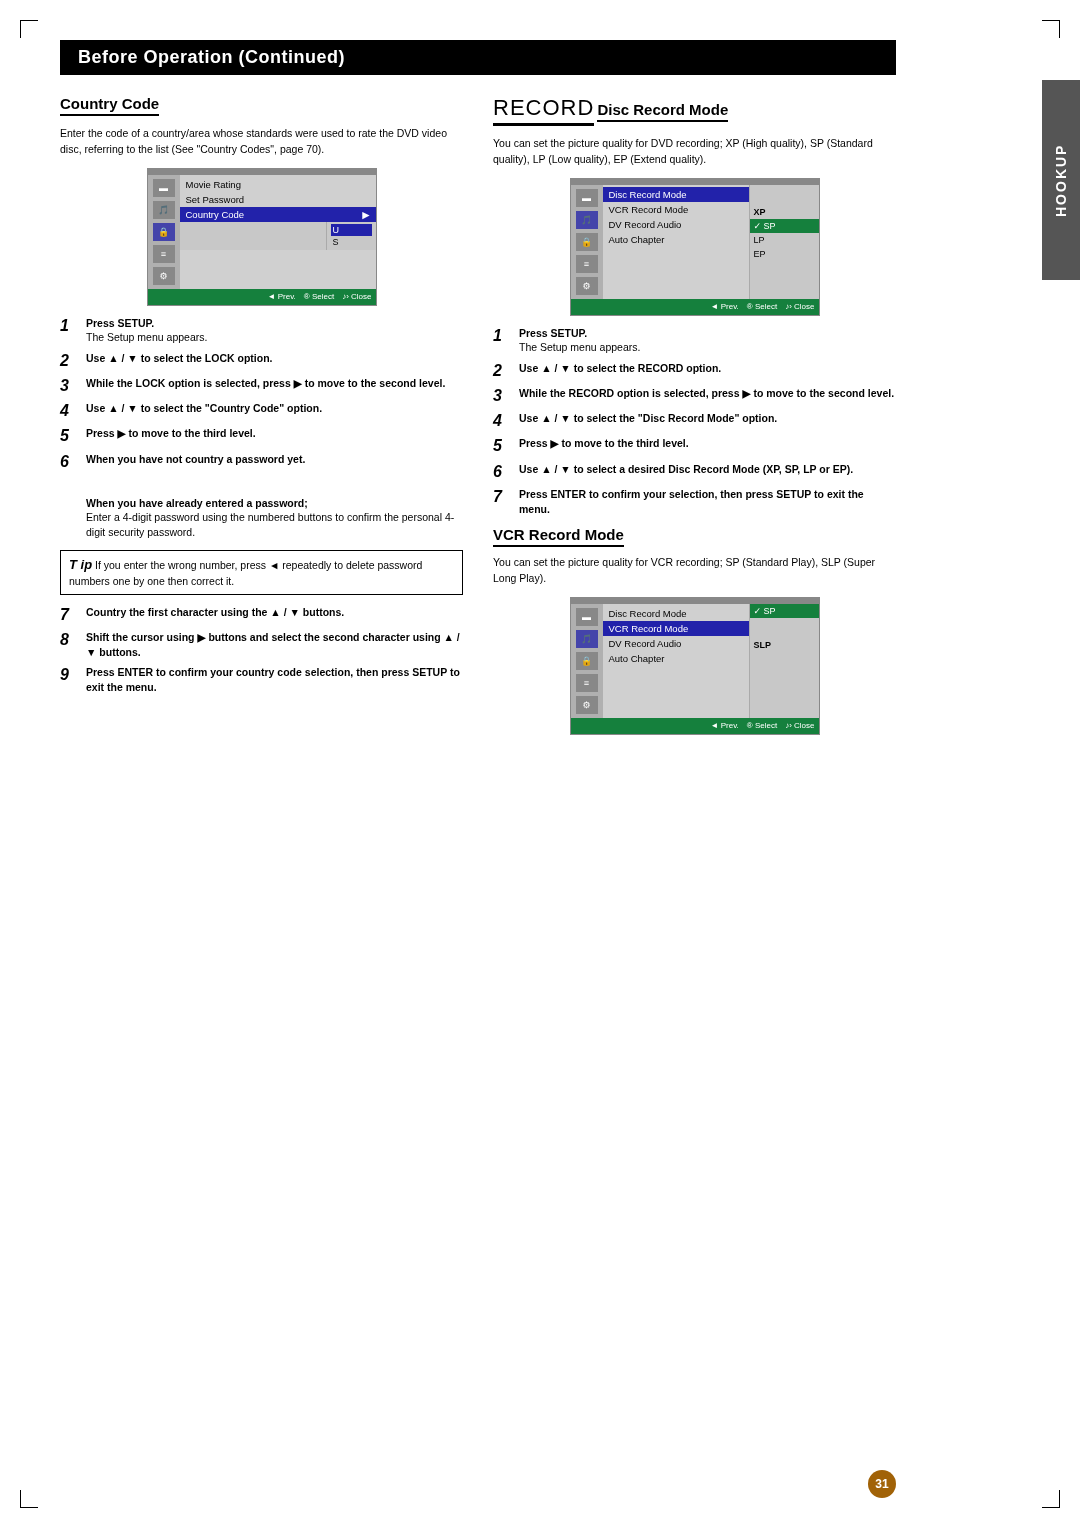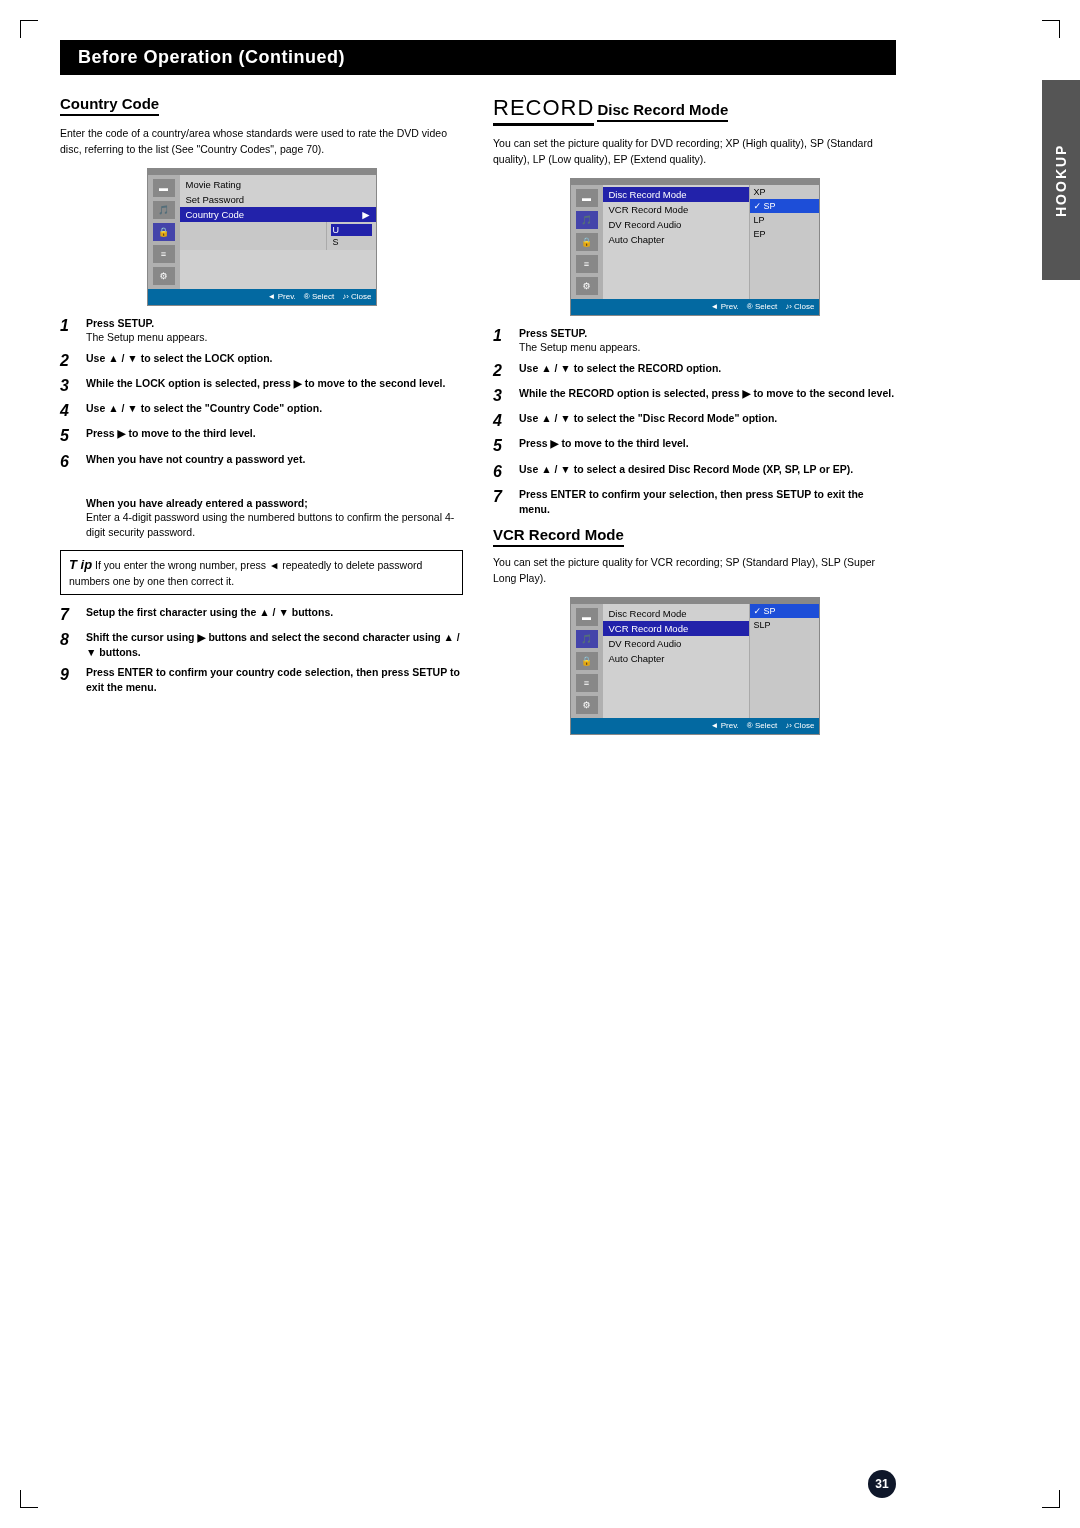--- a/index.html
+++ b/index.html
@@ -183,21 +183,21 @@
     }
     .menu-sub-item {
       padding: 1px 2px;
       font-size: 9px;
     }
     .menu-sub-item.selected-sub {
       background: #2222aa;
       color: #fff;
     }
     .menu-bottom-bar {
-      background: #0369a1;
+      background: #15803d;
       height: 5px;
       display: flex;
       align-items: center;
       justify-content: flex-end;
       padding: 0 4px;
       gap: 8px;
       font-size: 8px;
       color: #fff;
       height: 16px;
     }
@@ -245,21 +245,21 @@
       font-style: italic;
       font-size: 13px;
       display: inline;
     }
 
     
     .page-number {
       position: absolute;
       bottom: 30px;
       right: 60px;
-      background: #0f172a;
+      background: #a16207;
       color: #fff;
       border-radius: 50%;
       width: 28px;
       height: 28px;
       display: flex;
       align-items: center;
       justify-content: center;
       font-size: 12px;
       font-weight: bold;
     }
@@ -268,25 +268,26 @@
     .menu-right-col {
       width: 70px;
       border-left: 1px solid #aaa;
       background: #c8c8c8;
     }
     .menu-right-row {
       padding: 2px 4px;
       font-size: 9px;
     }
     .menu-right-row.active {
-      background: #1d4ed8;
+      background: #15803d;
       color: #fff;
     }
     .menu-right-row.bold-row {
-      font-weight: normal;
+      font-weight: bold;
+      margin-top: 20px;
     }
   </style>
 </head>
 <body>
 
 <div class="corner-tl"></div>
 <div class="corner-tr"></div>
 <div class="corner-bl"></div>
 <div class="corner-br"></div>
 
@@ -393,21 +394,21 @@
         <span class="tip-title">T ip</span>
         <span> </span>
         <span>If you enter the wrong number, press ◄ repeatedly to delete password numbers one by one then correct it.</span>
       </div>
 
       
       <ol class="steps-list">
         <li class="step-item">
           <span class="step-number">7</span>
           <span class="step-content">
-            <span class="step-bold">Setup the first character using the ▲ / ▼ buttons.</span>
+            <span class="step-bold">Country the first character using the ▲ / ▼ buttons.</span>
           </span>
         </li>
         <li class="step-item">
           <span class="step-number">8</span>
           <span class="step-content">
             <span class="step-bold">Shift the cursor using ▶ buttons and select the second character using ▲ / ▼ buttons.</span>
           </span>
         </li>
         <li class="step-item">
           <span class="step-number">9</span>

